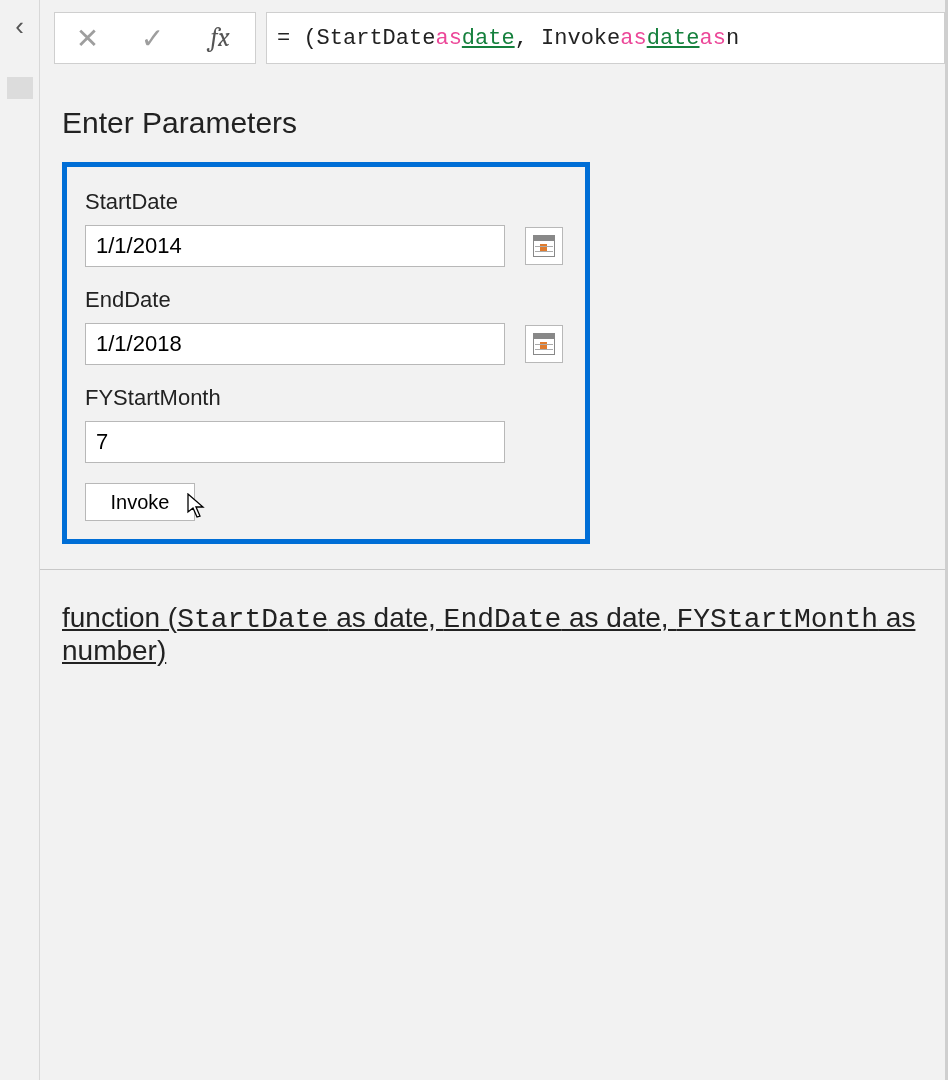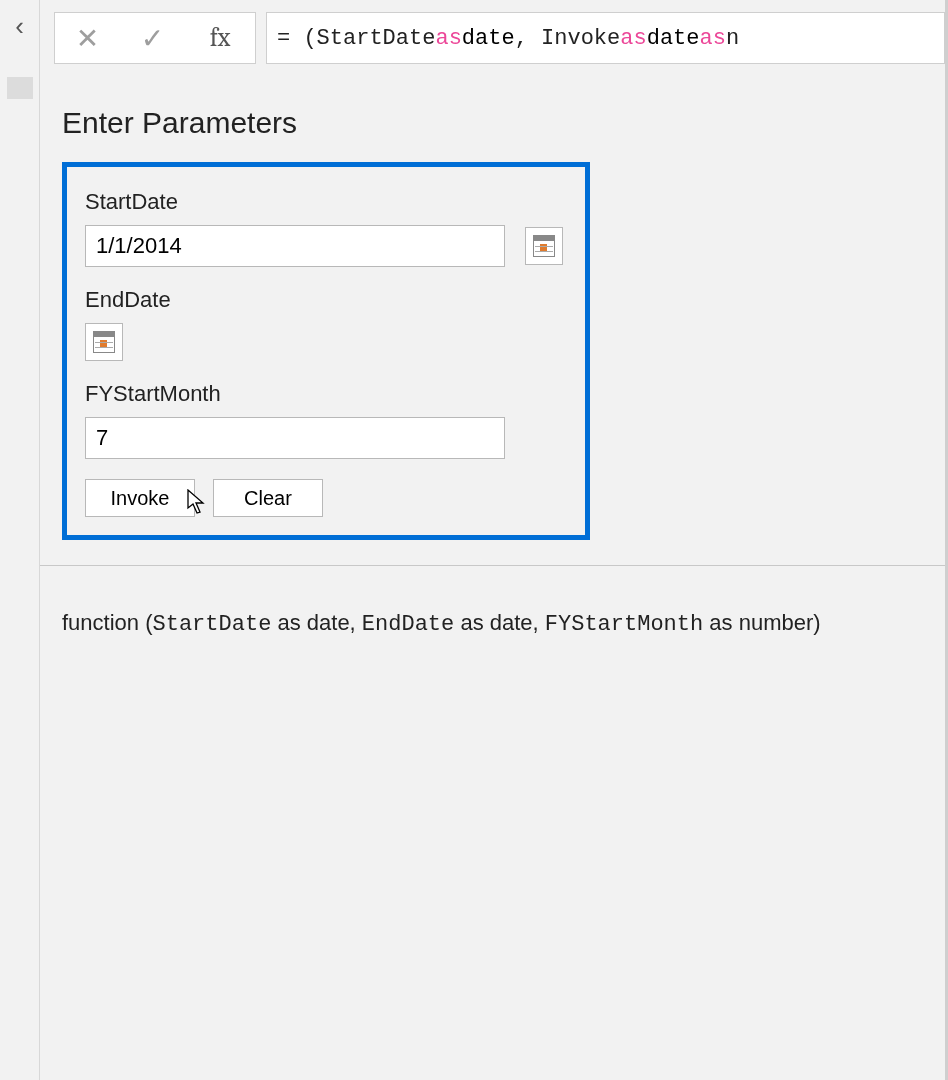--- a/index.html
+++ b/index.html
@@ -46,34 +46,34 @@
     border:1px solid #cfcfcf;
     background:#fff;
     height:52px;
   }
   .fx-btn {
     width: 65px; height:100%;
     display:flex; align-items:center; justify-content:center;
     color:#9e9e9e; font-size:28px;
     cursor:pointer;
   }
-  .fx-btn.fx { font-family: "Cambria", Georgia, serif; font-size:26px; color:#555; width:70px;}
+  .fx-btn.fx { font-family: "Cambria", Georgia, serif; font-style:italic; font-size:26px; color:#555; width:70px;}
   .formula-input {
     flex:1; height:52px;
     border:1px solid #cfcfcf;
     background:#fff;
     display:flex; align-items:center;
     padding: 0 10px;
     font-family: Consolas, "Courier New", monospace;
     font-size:22px;
     white-space: nowrap; overflow:hidden;
     color:#222;
   }
   .tok-kw { color:#ec4899; }
-  .tok-type { color:#000000; }
+  .tok-type { color:#15803d;text-decoration:underline; }
   .content {
     padding: 30px 0 0 22px;
   }
   .h-title {
     font-size: 30px; font-weight:400; color:#222;
     margin-bottom: 22px;
   }
   .param-box {
     border: 5px solid #006ed6;
     padding: 22px 18px 18px 18px;
@@ -120,23 +120,24 @@
     left: 102px; top: 10px;
     width:20px; height:26px;
     pointer-events:none;
   }
   .cursor-arrow svg { width:100%; height:100%; }
   .hr {
     margin: 25px 0 0 -22px;
     height:1px; background:#c8c8c8;
   }
   .sig {
-    margin-top: 44px;
-    font-size:22px;
+    margin-top: 32px;
+    font-size:28px;
     color:#222;
+    text-decoration:underline;
   }
   .sig .mono { font-family: Consolas, "Courier New", monospace; }
 </style>
 </head>
 <body>
 
 <div class="root">
   <div class="left-gutter">
     <div class="chev">‹</div>
     <div class="left-tab"></div>
@@ -179,20 +180,21 @@
                   <div class="cal-row cal-r1"></div>
                   <div class="cal-row cal-r2"></div>
               </div>
             </div>
           </div>
         </div>
 
         <div class="field">
           <div class="field-label">EndDate</div>
           <div class="field-row">
+            <input class="text-input date-input" value="1/1/2018" style="">
             <div class="cal-btn">
               <div class="cal-icon">
                 <div class="cal-body"></div>
                   <div class="cal-head"></div>
                   <div class="cal-dot"></div>
                   <div class="cal-row cal-r1"></div>
                   <div class="cal-row cal-r2"></div>
               </div>
             </div>
           </div>
@@ -200,21 +202,20 @@
 
         <div class="field">
           <div class="field-label">FYStartMonth</div>
           <div class="field-row" style="position:relative;">
             <input class="text-input num-input" value="7" style="">
           </div>
         </div>
 
         <div class="btn-row">
           <button class="std-btn">Invoke</button>
-          <button class="std-btn">Clear</button>
           <div class="cursor-arrow">
             <svg viewBox="0 0 20 26">
                 <path d="M1 1 L1 19 L6 15 L10 24 L13 23 L9 14 L16 14 Z" fill="#fff" stroke="#000" stroke-width="1.3"></path>
               </svg>
           </div>
         </div>
       </div>
 
       <div class="hr"></div>
 

